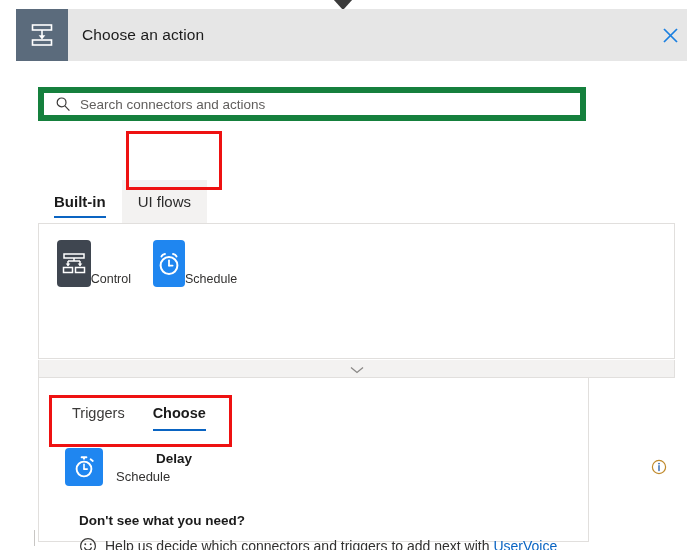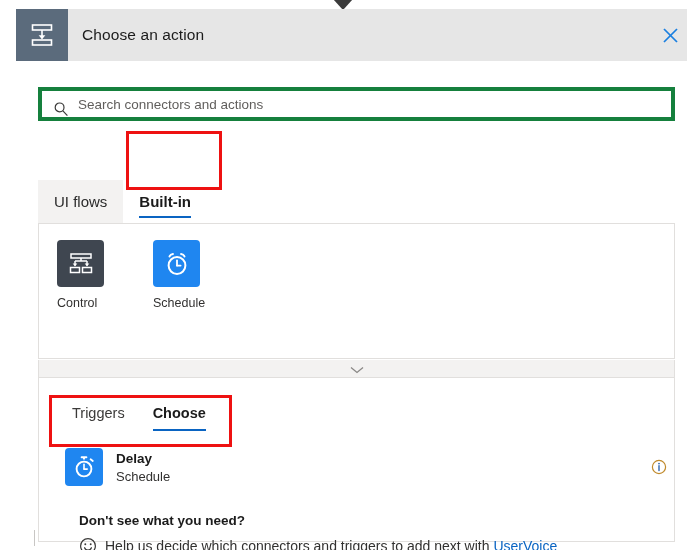--- a/index.html
+++ b/index.html
@@ -89,25 +89,25 @@
     position: relative;
     height: 489px;
     background: #ffffff;
     box-sizing: border-box;
   }
 
   
   #search-wrap {
     position: absolute;
     left: 22px; top: 26px;
-    width: 637px; height: 34px;
-    border: 4px solid #15803d;
-    box-sizing: border-box;
-    display: flex;
-    align-items: flex-end;
+    width: 548px; height: 34px;
+    border: 6px solid #15803d;
+    box-sizing: border-box;
+    display: flex;
+    align-items: center;
     background: #fff;
   }
   #search-icon {
     margin: 0 9px 0 11px;
     flex: 0 0 auto;
     display: flex;
   }
   #search-input {
     border: none;
     outline: none;
@@ -167,22 +167,22 @@
     box-sizing: border-box;
     background: #fff;
     padding: 16px 0 0 18px;
     display: flex;
     gap: 22px;
     align-items: flex-start;
   }
   .connector-tile {
     width: 74px;
     display: flex;
-    flex-direction: column;
-    align-items: flex-start;
+    flex-direction: row;
+    align-items: flex-end;
     cursor: pointer;
   }
   .tile-icon {
     width: 47px; height: 47px;
     border-radius: 4px;
     display: flex;
     align-items: center;
     justify-content: center;
   }
   .tile-label {
@@ -205,21 +205,21 @@
     display: flex;
     align-items: center;
     justify-content: center;
     cursor: pointer;
   }
 
   
   #results-panel {
     position: absolute;
     left: 22px; top: 317px;
-    width: 637px; height: 164px;
+    width: 551px; height: 164px;
     border: 1px solid #e1dfdd;
     border-top: none;
     box-sizing: border-box;
     background: #fff;
   }
 
   
   #secondary-tabs {
     position: absolute;
     left: 19px; top: 17px;
@@ -273,20 +273,21 @@
     margin-left: 13px;
     display: flex;
     flex-direction: column;
     justify-content: center;
   }
   #action-title {
     font-size: 13.5px;
     font-weight: bold;
     color: #1b1b1b;
     line-height: 17px;
+    margin-left: 40px;
   }
   #action-subtitle {
     font-size: 13px;
     color: #323130;
     line-height: 17px;
     margin-top: 1px;
   }
   #action-info-icon {
     position: absolute;
     right: -4px;
@@ -375,26 +376,26 @@
       <span id="search-icon">
         <svg width="16" height="16" viewBox="0 0 16 16" aria-hidden="true">
           <circle cx="6.6" cy="6.4" r="4.4" fill="none" stroke="#3b3a39" stroke-width="1.2"></circle>
           <line x1="9.9" y1="9.8" x2="14.4" y2="14.6" stroke="#3b3a39" stroke-width="1.2"></line>
         </svg>
       </span>
       <input id="search-input" type="text" placeholder="Search connectors and actions" style="">
     </div>
 
     <div id="primary-tabs">
-      <div class="ptab inactive">
-        <span>UI flows</span>
-      </div>
       <div class="ptab active">
         <span>Built-in</span>
         <span class="tab-underline"></span>
+      </div>
+      <div class="ptab inactive">
+        <span>UI flows</span>
       </div>
     </div>
 
     <div id="connectors-panel">
 
       <div class="connector-tile">
         <div class="tile-icon" style="background:#3f4650;">
           <svg width="32" height="32" viewBox="0 0 32 32" aria-hidden="true">
             <rect x="6" y="6" width="20" height="4" fill="none" stroke="#ffffff" stroke-width="1.5"></rect>
             <line x1="16" y1="10" x2="16" y2="13" stroke="#ffffff" stroke-width="1.5"></line>

